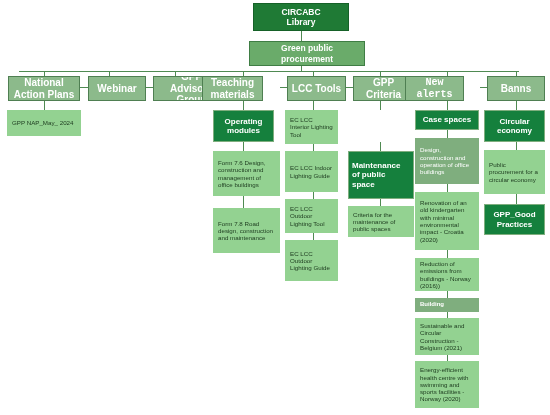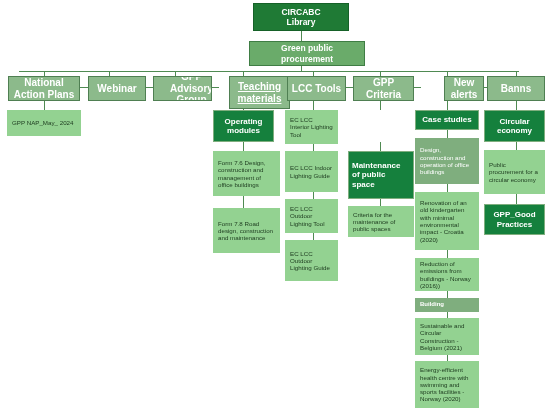--- a/index.html
+++ b/index.html
@@ -164,30 +164,30 @@
 
   <div class="node lv-cat" style="left:8px;top:76px;width:72px;height:25px;">
     <span class="txt">National<br>Action Plans</span>
   </div>
   <div class="node lv-cat" style="left:88px;top:76px;width:58px;height:25px;">
     <span class="txt">Webinar</span>
   </div>
   <div class="node lv-cat" style="left:153px;top:76px;width:59px;height:25px;padding-left:18px;">
     <span class="txt">GPP Advisory<br>Group</span>
   </div>
-  <div class="node lv-cat" style="left:229px;top:76px;width:61px;height:33px;text-decoration:underline;">
+  <div class="node lv-cat" style="left:202px;top:76px;width:61px;height:25px;">
     <span class="txt">Teaching<br>materials</span>
   </div>
   <div class="node lv-cat" style="left:287px;top:76px;width:59px;height:25px;">
     <span class="txt">LCC Tools</span>
   </div>
   <div class="node lv-cat" style="left:353px;top:76px;width:61px;height:25px;">
     <span class="txt">GPP Criteria</span>
   </div>
-  <div class="node lv-cat" style="left:444px;top:76px;width:40px;height:25px;">
+  <div class="node lv-cat" style="left:405px;top:76px;width:59px;height:25px;font-family:Liberation Mono, monospace;">
     <span class="txt">New alerts</span>
   </div>
   <div class="node lv-cat" style="left:487px;top:76px;width:58px;height:25px;">
     <span class="txt">Banns</span>
   </div>
 
   <div class="node lv-leaf" style="left:7px;top:110px;width:74px;height:26px;">
     <span class="txt">GPP NAP_May_ 2024</span>
   </div>
 
@@ -215,21 +215,21 @@
   </div>
 
   <div class="node lv-sec" style="left:348px;top:151px;width:66px;height:48px;justify-content:flex-start;text-align:left;">
     <span class="txt">Maintenance<br>of public<br>space</span>
   </div>
   <div class="node lv-leaf" style="left:348px;top:206px;width:66px;height:31px;">
     <span class="txt">Criteria for the maintenance of public spaces</span>
   </div>
 
   <div class="node lv-sec" style="left:415px;top:110px;width:64px;height:20px;">
-    <span class="txt">Case studies</span>
+    <span class="txt">Case spaces</span>
   </div>
   <div class="node lv-leafmid" style="left:415px;top:138px;width:64px;height:46px;">
     <span class="txt">Design, construction and operation of office buildings</span>
   </div>
   <div class="node lv-leaf" style="left:415px;top:192px;width:64px;height:58px;">
     <span class="txt">Renovation of an old kindergarten with minimal environmental impact - Croatia (2020)</span>
   </div>
   <div class="node lv-leaf" style="left:415px;top:258px;width:64px;height:33px;">
     <span class="txt">Reduction of emissions from buildings - Norway (2016))</span>
   </div>

